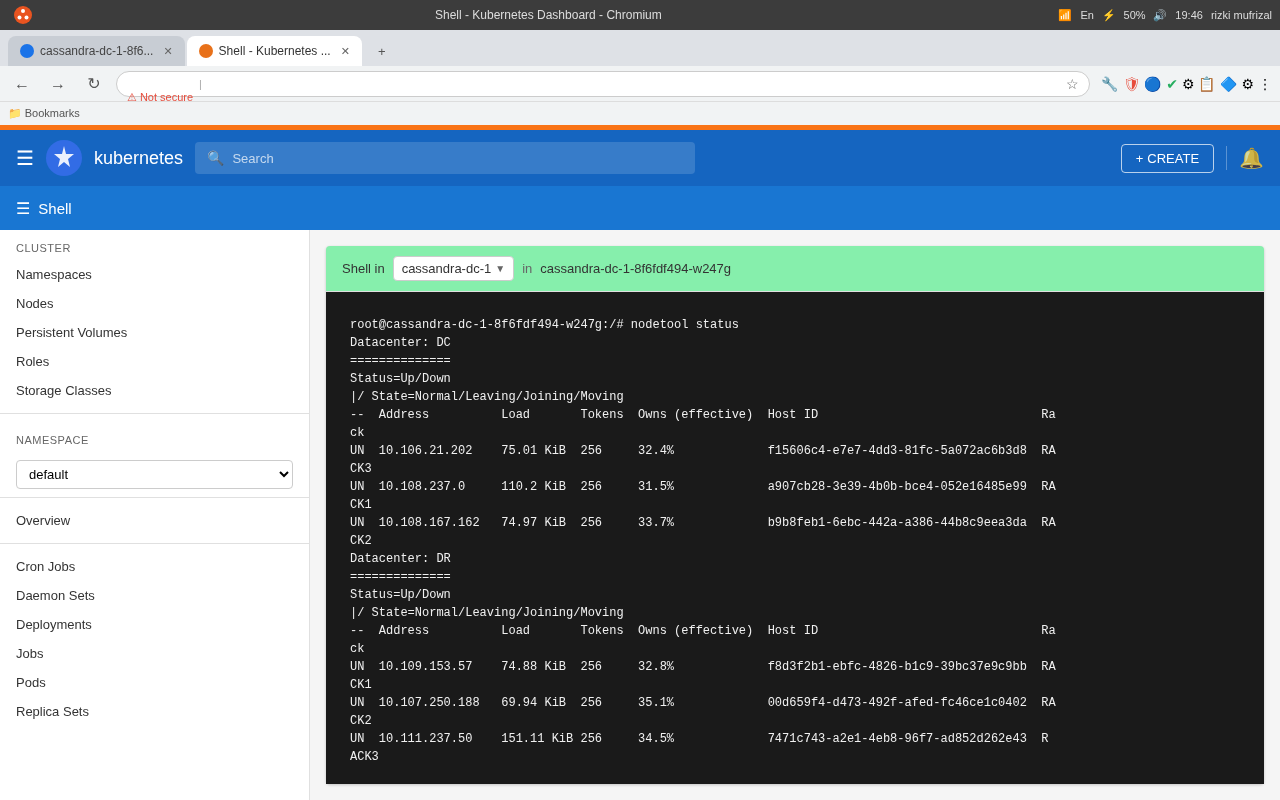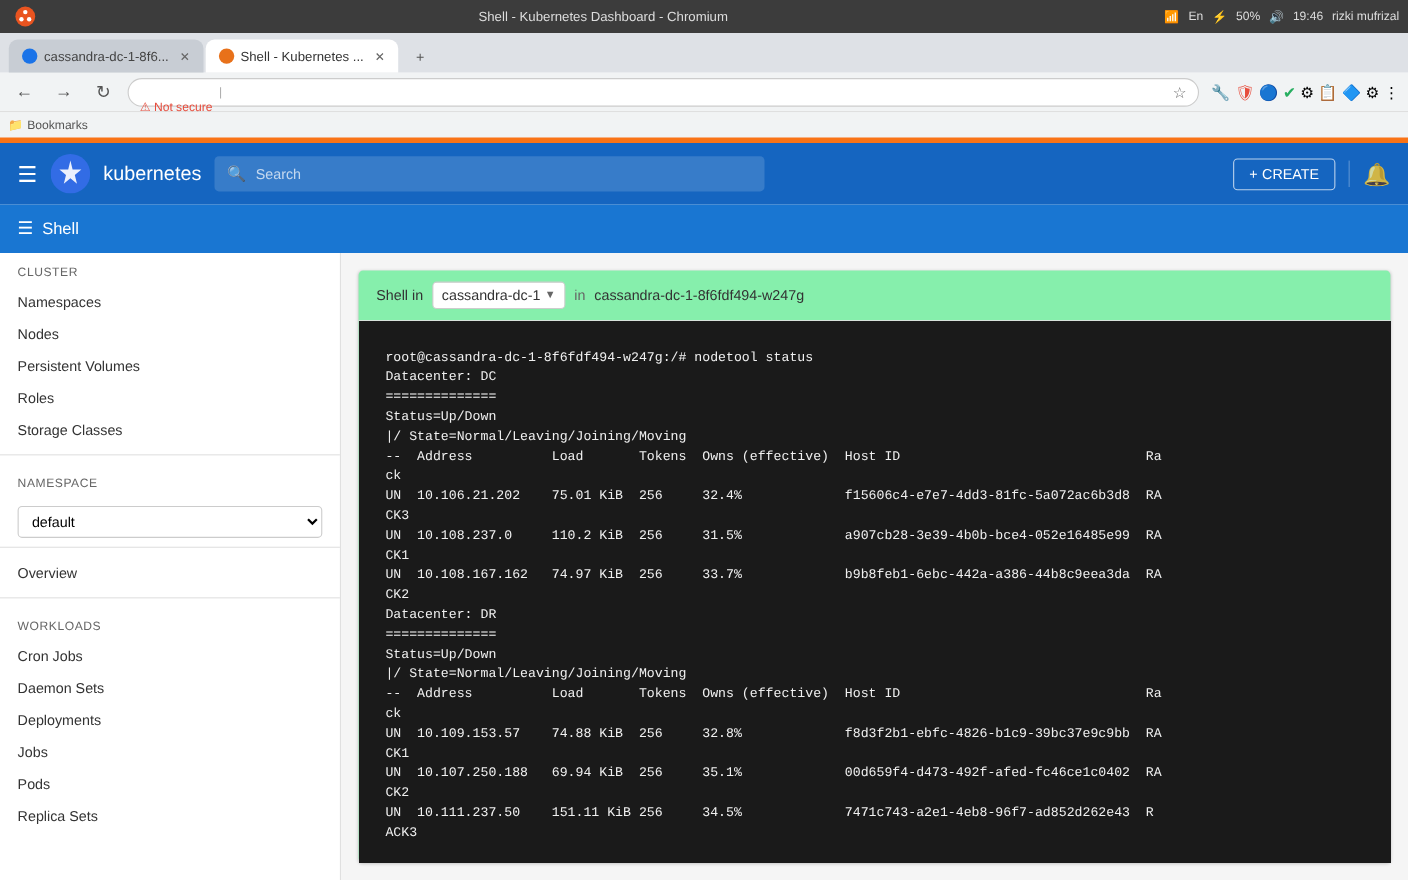--- a/index.html
+++ b/index.html
@@ -167,21 +167,20 @@
     <div class="sidebar-divider"></div>
     <div class="sidebar-section-title">Namespace</div>
     <div class="namespace-selector">
       <select><option>default</option></select>
     </div>
 
     <div class="sidebar-divider"></div>
     <div class="sidebar-item">Overview</div>
 
     <div class="sidebar-divider"></div>
-    <div class="sidebar-section-title">Workloads</div>
     <div class="sidebar-item">Cron Jobs</div>
     <div class="sidebar-item">Daemon Sets</div>
     <div class="sidebar-item">Deployments</div>
     <div class="sidebar-item">Jobs</div>
     <div class="sidebar-item">Pods</div>
     <div class="sidebar-item">Replica Sets</div>
   </div>
 
   <div class="main-content">
     <div class="shell-container">

